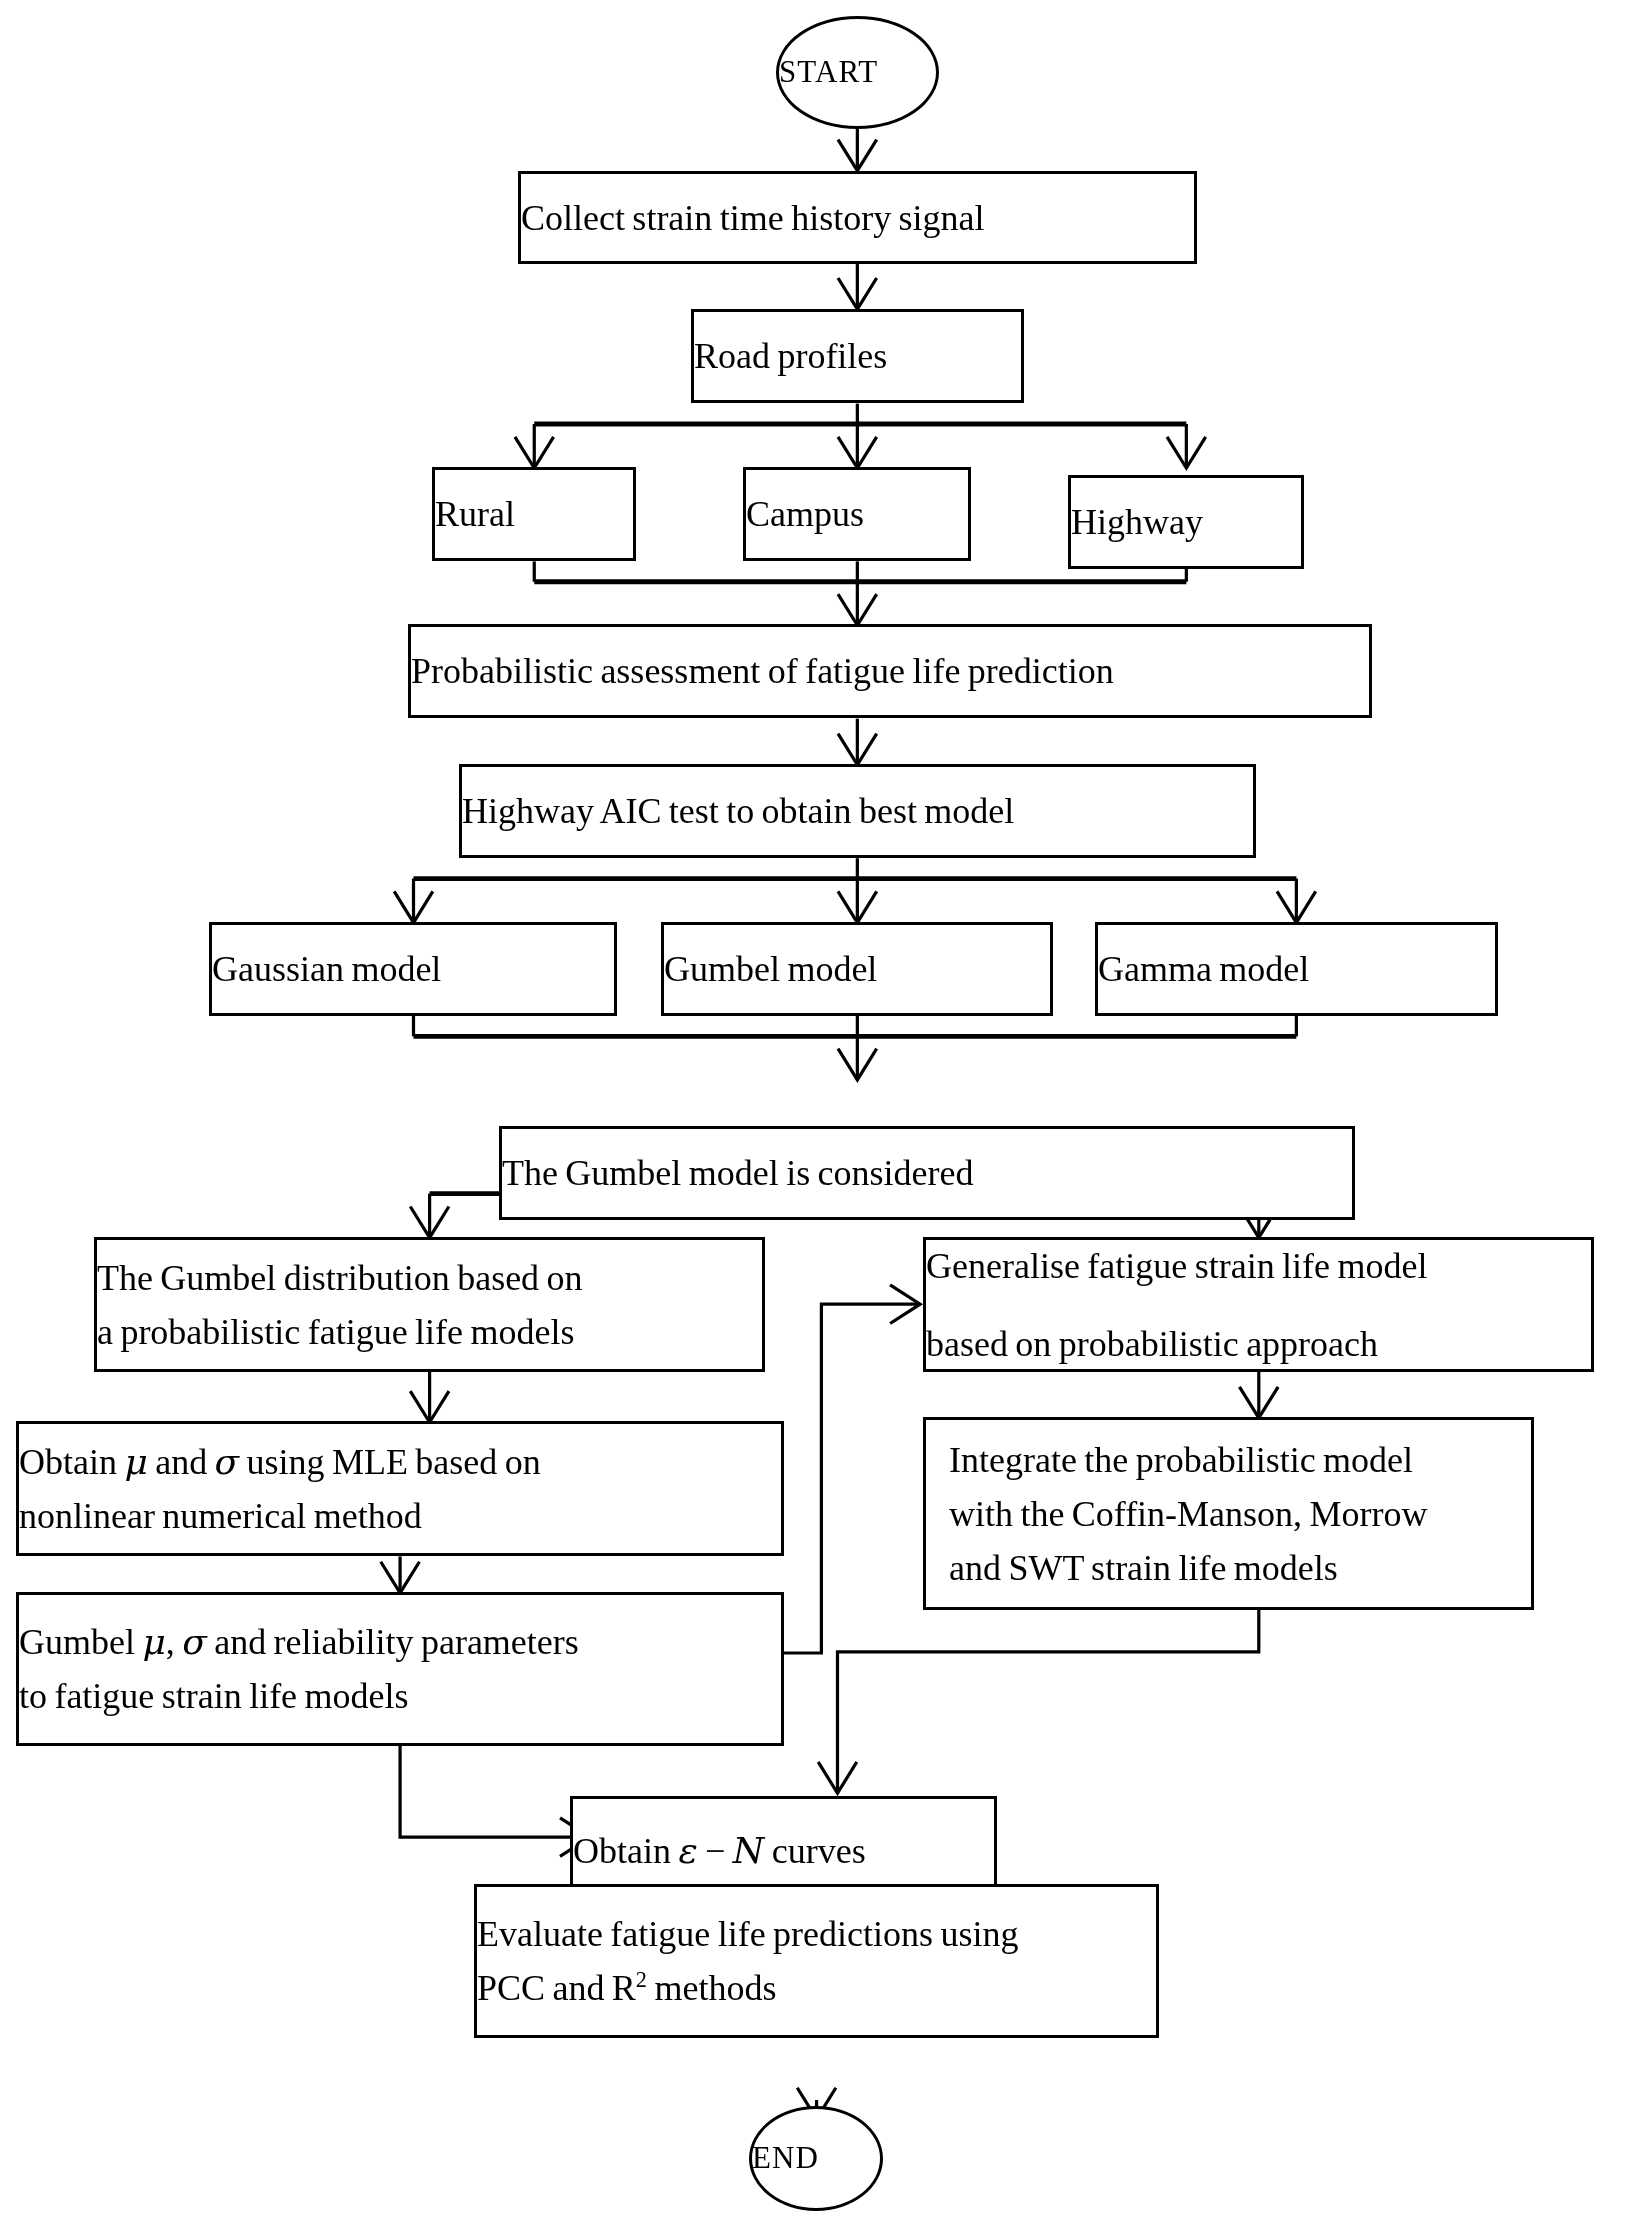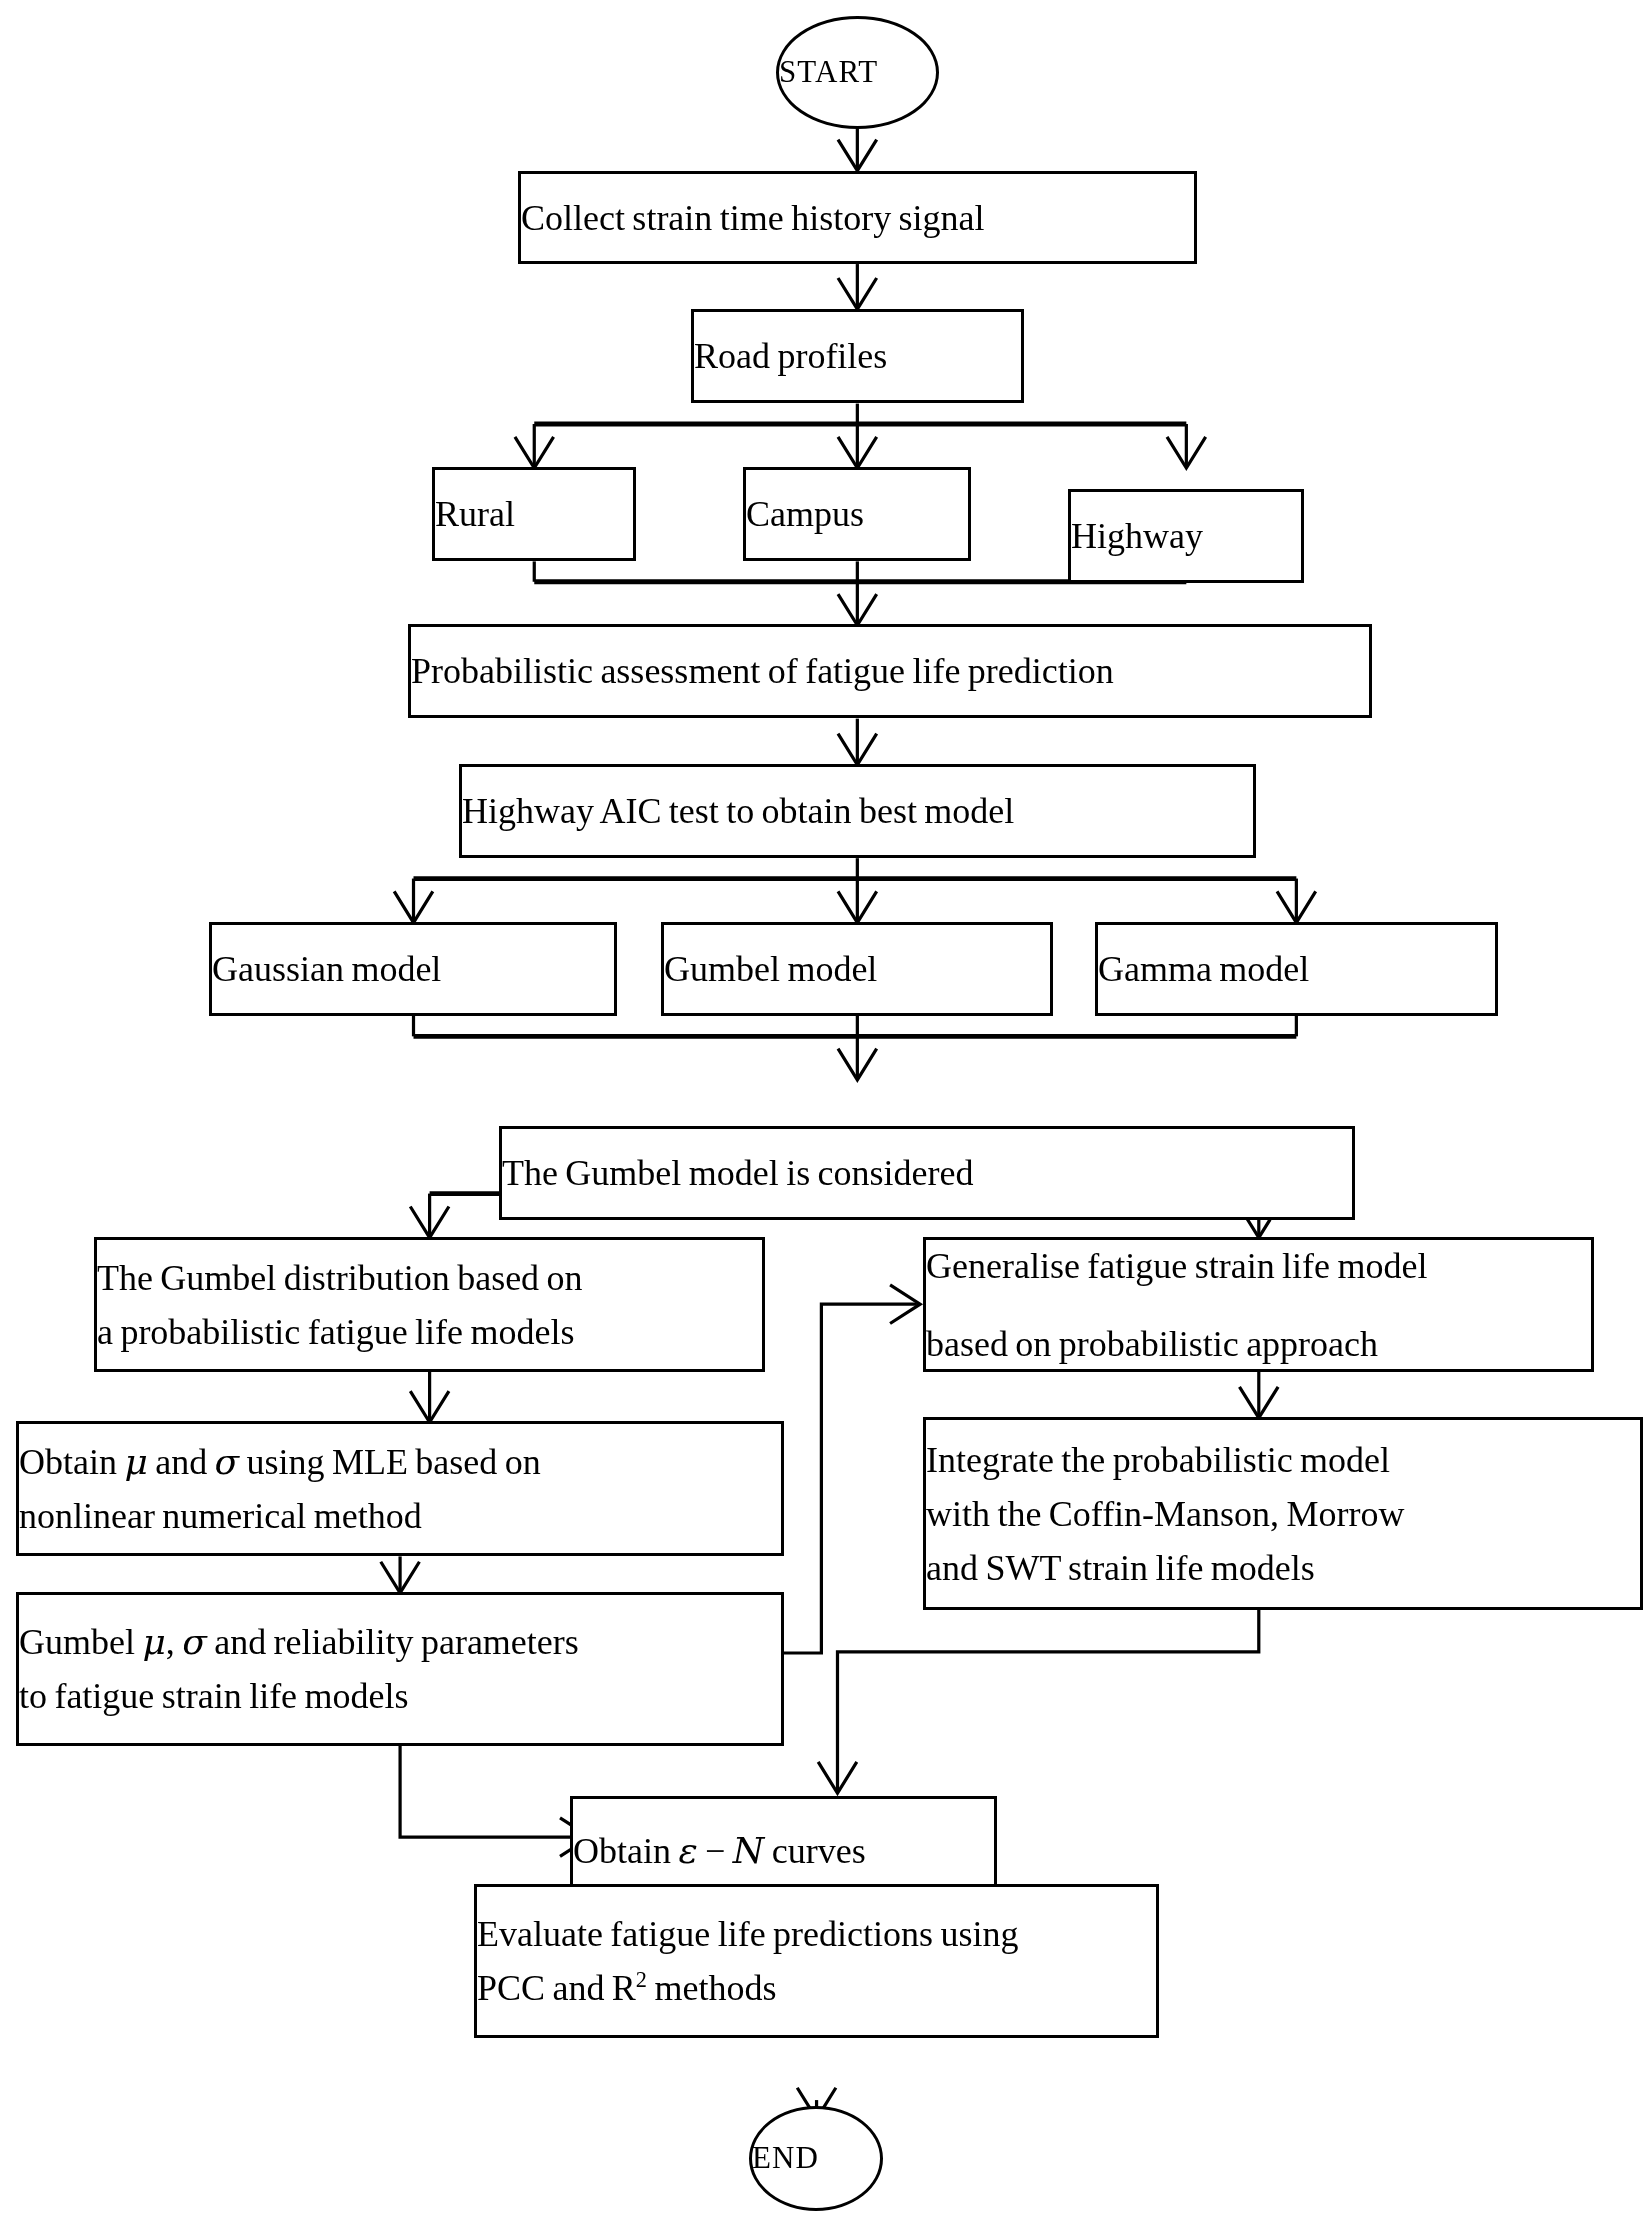--- a/index.html
+++ b/index.html
@@ -32,31 +32,31 @@
   svg#wires *{stroke:#000;fill:none;}
   .stem{stroke-width:6px;}
   .bar{stroke-width:9px;}
   .head{stroke-width:6px;}
   
   .n-start    {left:776px;top:16px;  width:163px; height:113px;}
   .n-collect  {left:518px; top:171px; width:679px;height:93px;}
   .n-road     {left:691px;top:309px; width:333px; height:94px;}
   .n-rural    {left:432px; top:467px; width:204px; height:94px;}
   .n-campus   {left:743px;top:467px; width:228px; height:94px;}
-  .n-highway  {left:1068px;top:489px; width:236px; height:94px;}
+  .n-highway  {left:1068px;top:475px; width:236px; height:94px;}
   .n-assess   {left:376px; top:624px;width:964px;height:94px;margin-left:32px;}
   .n-aic      {left:459px; top:764px;width:797px;height:94px;}
   .n-gaussian {left:209px; top:922px;width:408px; height:94px;}
   .n-gumbel   {left:661px;top:922px;width:392px; height:94px;}
   .n-gamma    {left:1095px;top:922px;width:403px; height:94px;}
   .n-considered{left:499px;top:1126px;width:856px;height:94px;}
   .n-gdist    {left:94px; top:1237px;width:671px;height:135px;}
   .n-generalise{left:923px;top:1237px;width:671px;height:135px;gap:24px;}
   .n-mle      {left:16px;  top:1421px;width:768px;height:135px;}
-  .n-integrate{left:923px;top:1417px;width:720px;height:193px;}
+  .n-integrate{left:923px;top:1417px;width:611px;height:193px;padding-left:23px;}
   .n-apply    {left:16px;  top:1592px;width:768px;height:154px;}
   .n-curves   {left:570px;top:1796px;width:427px; height:110px;}
   .n-evaluate {left:474px; top:1884px;width:685px;height:154px;}
   .n-end      {left:749px;top:2106px;width:134px; height:105px;}
 </style>
 </head>
 <body>
 
 <div id="canvas">
 

